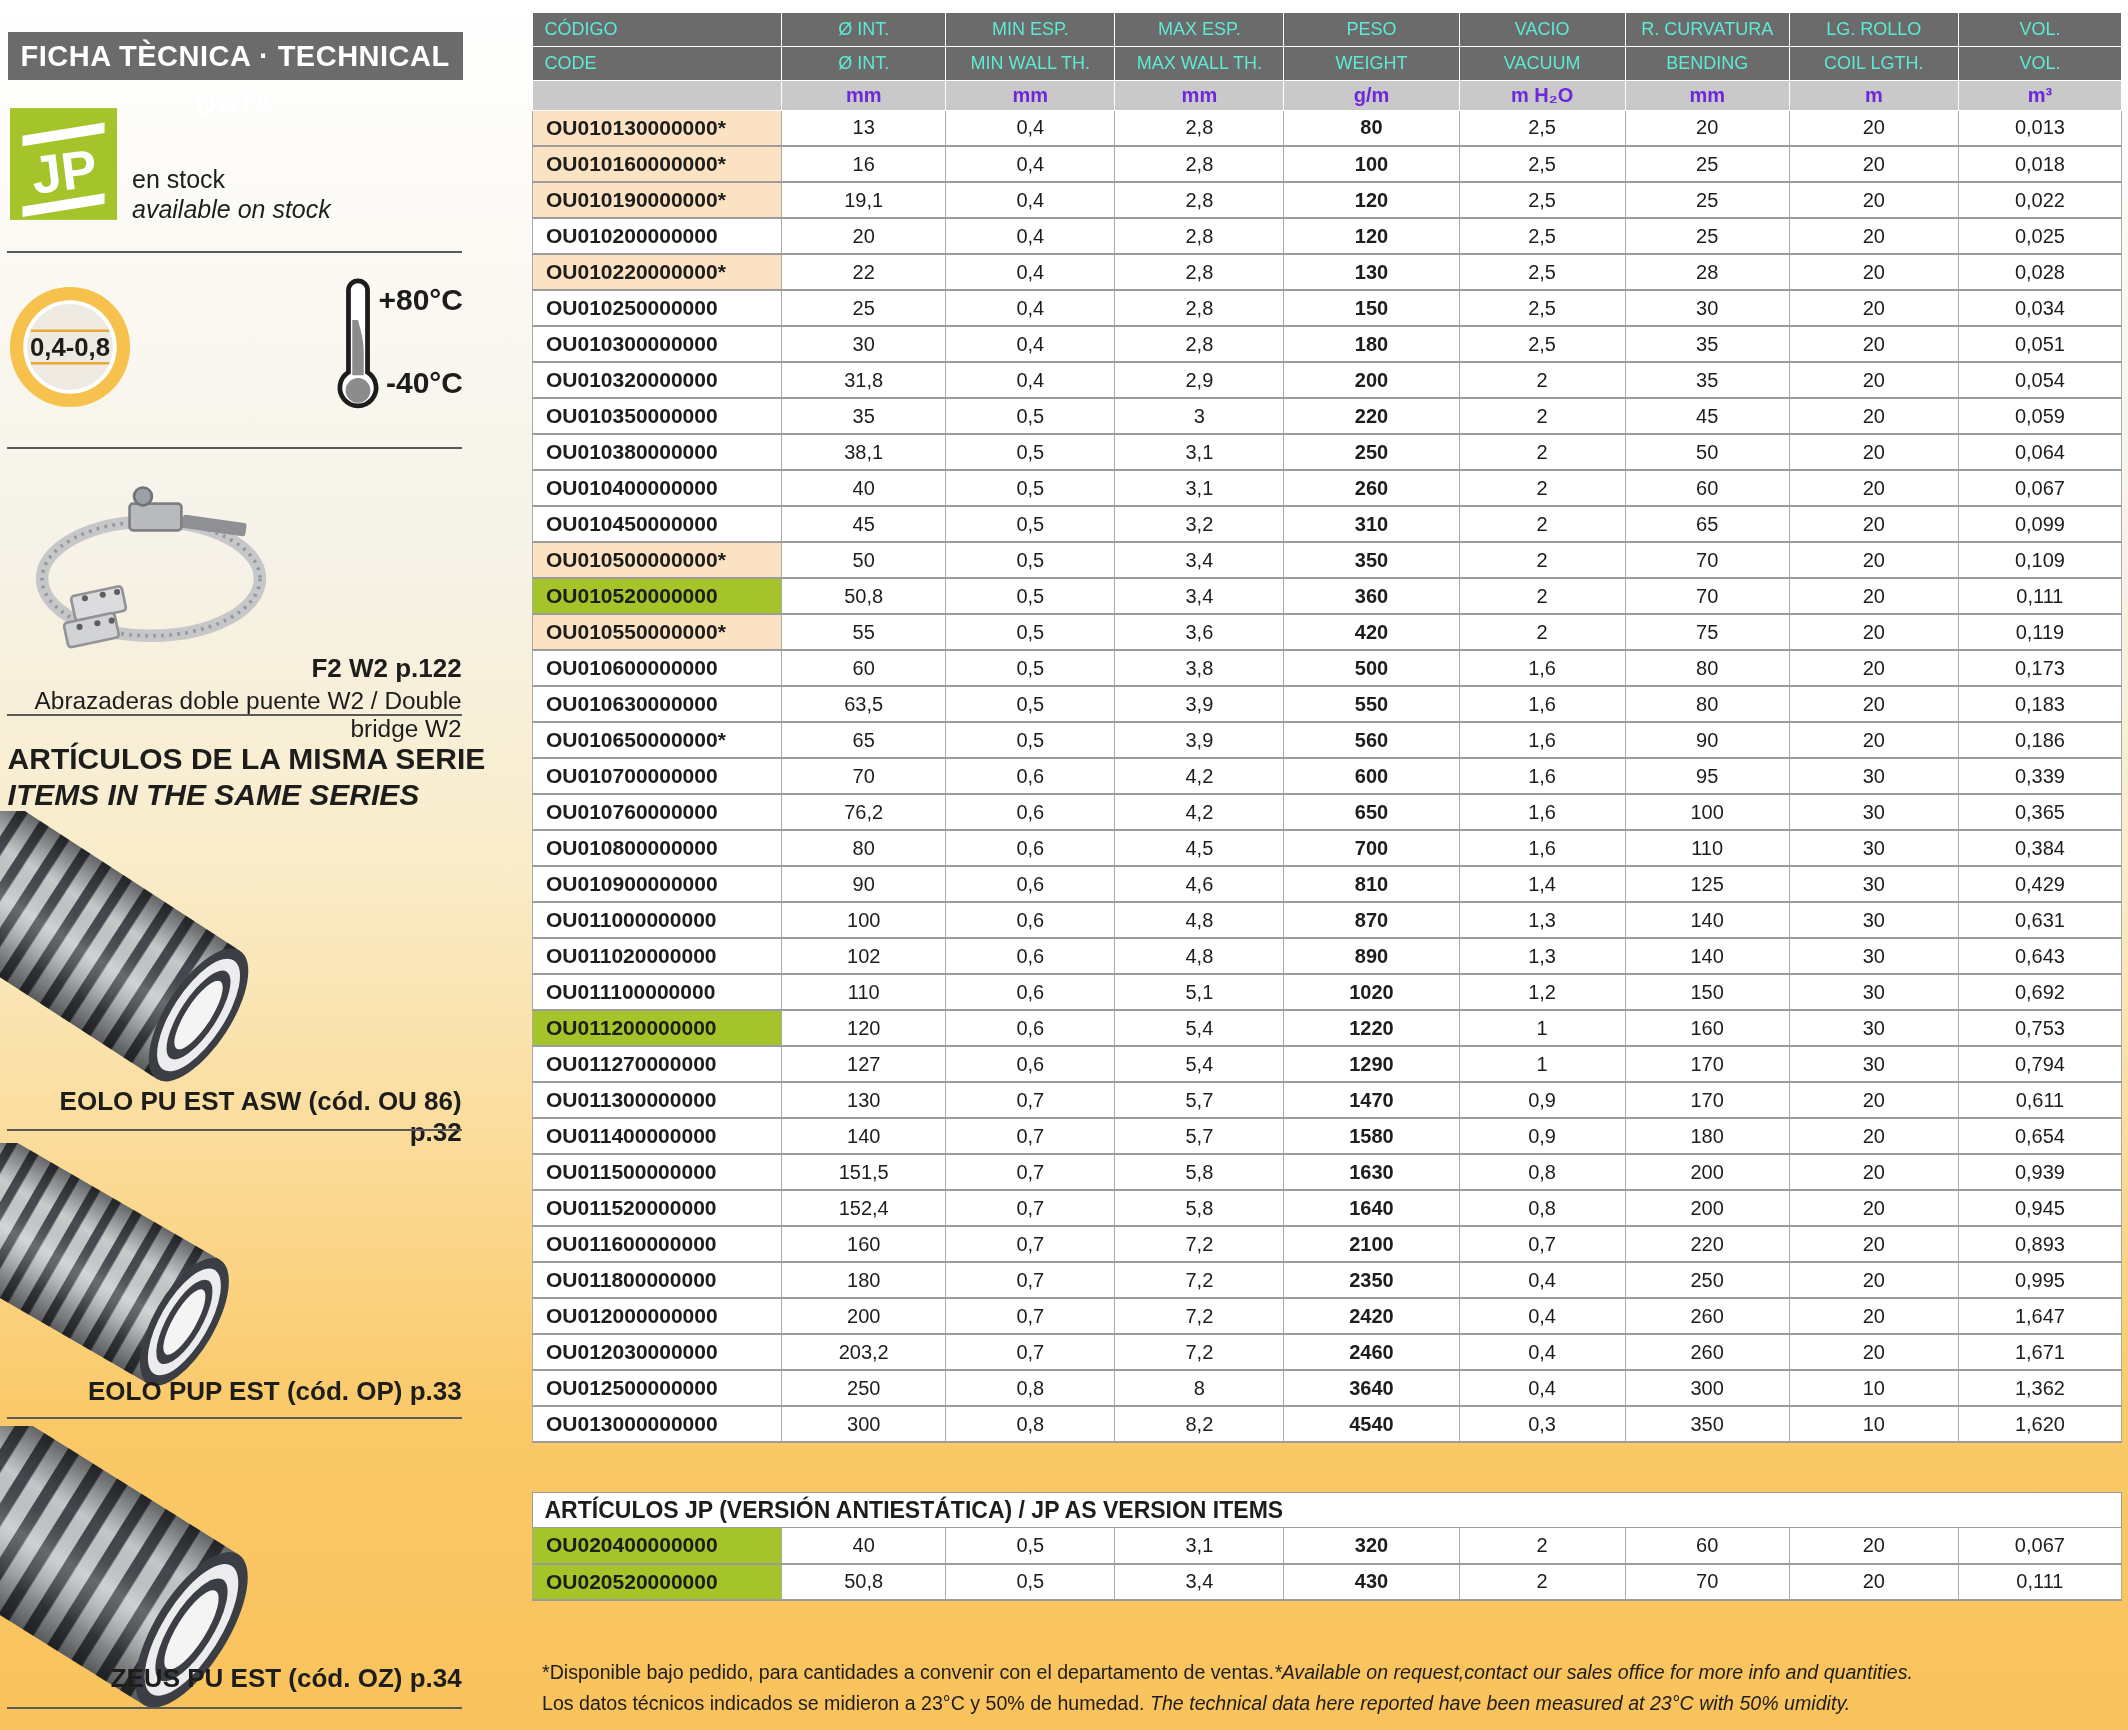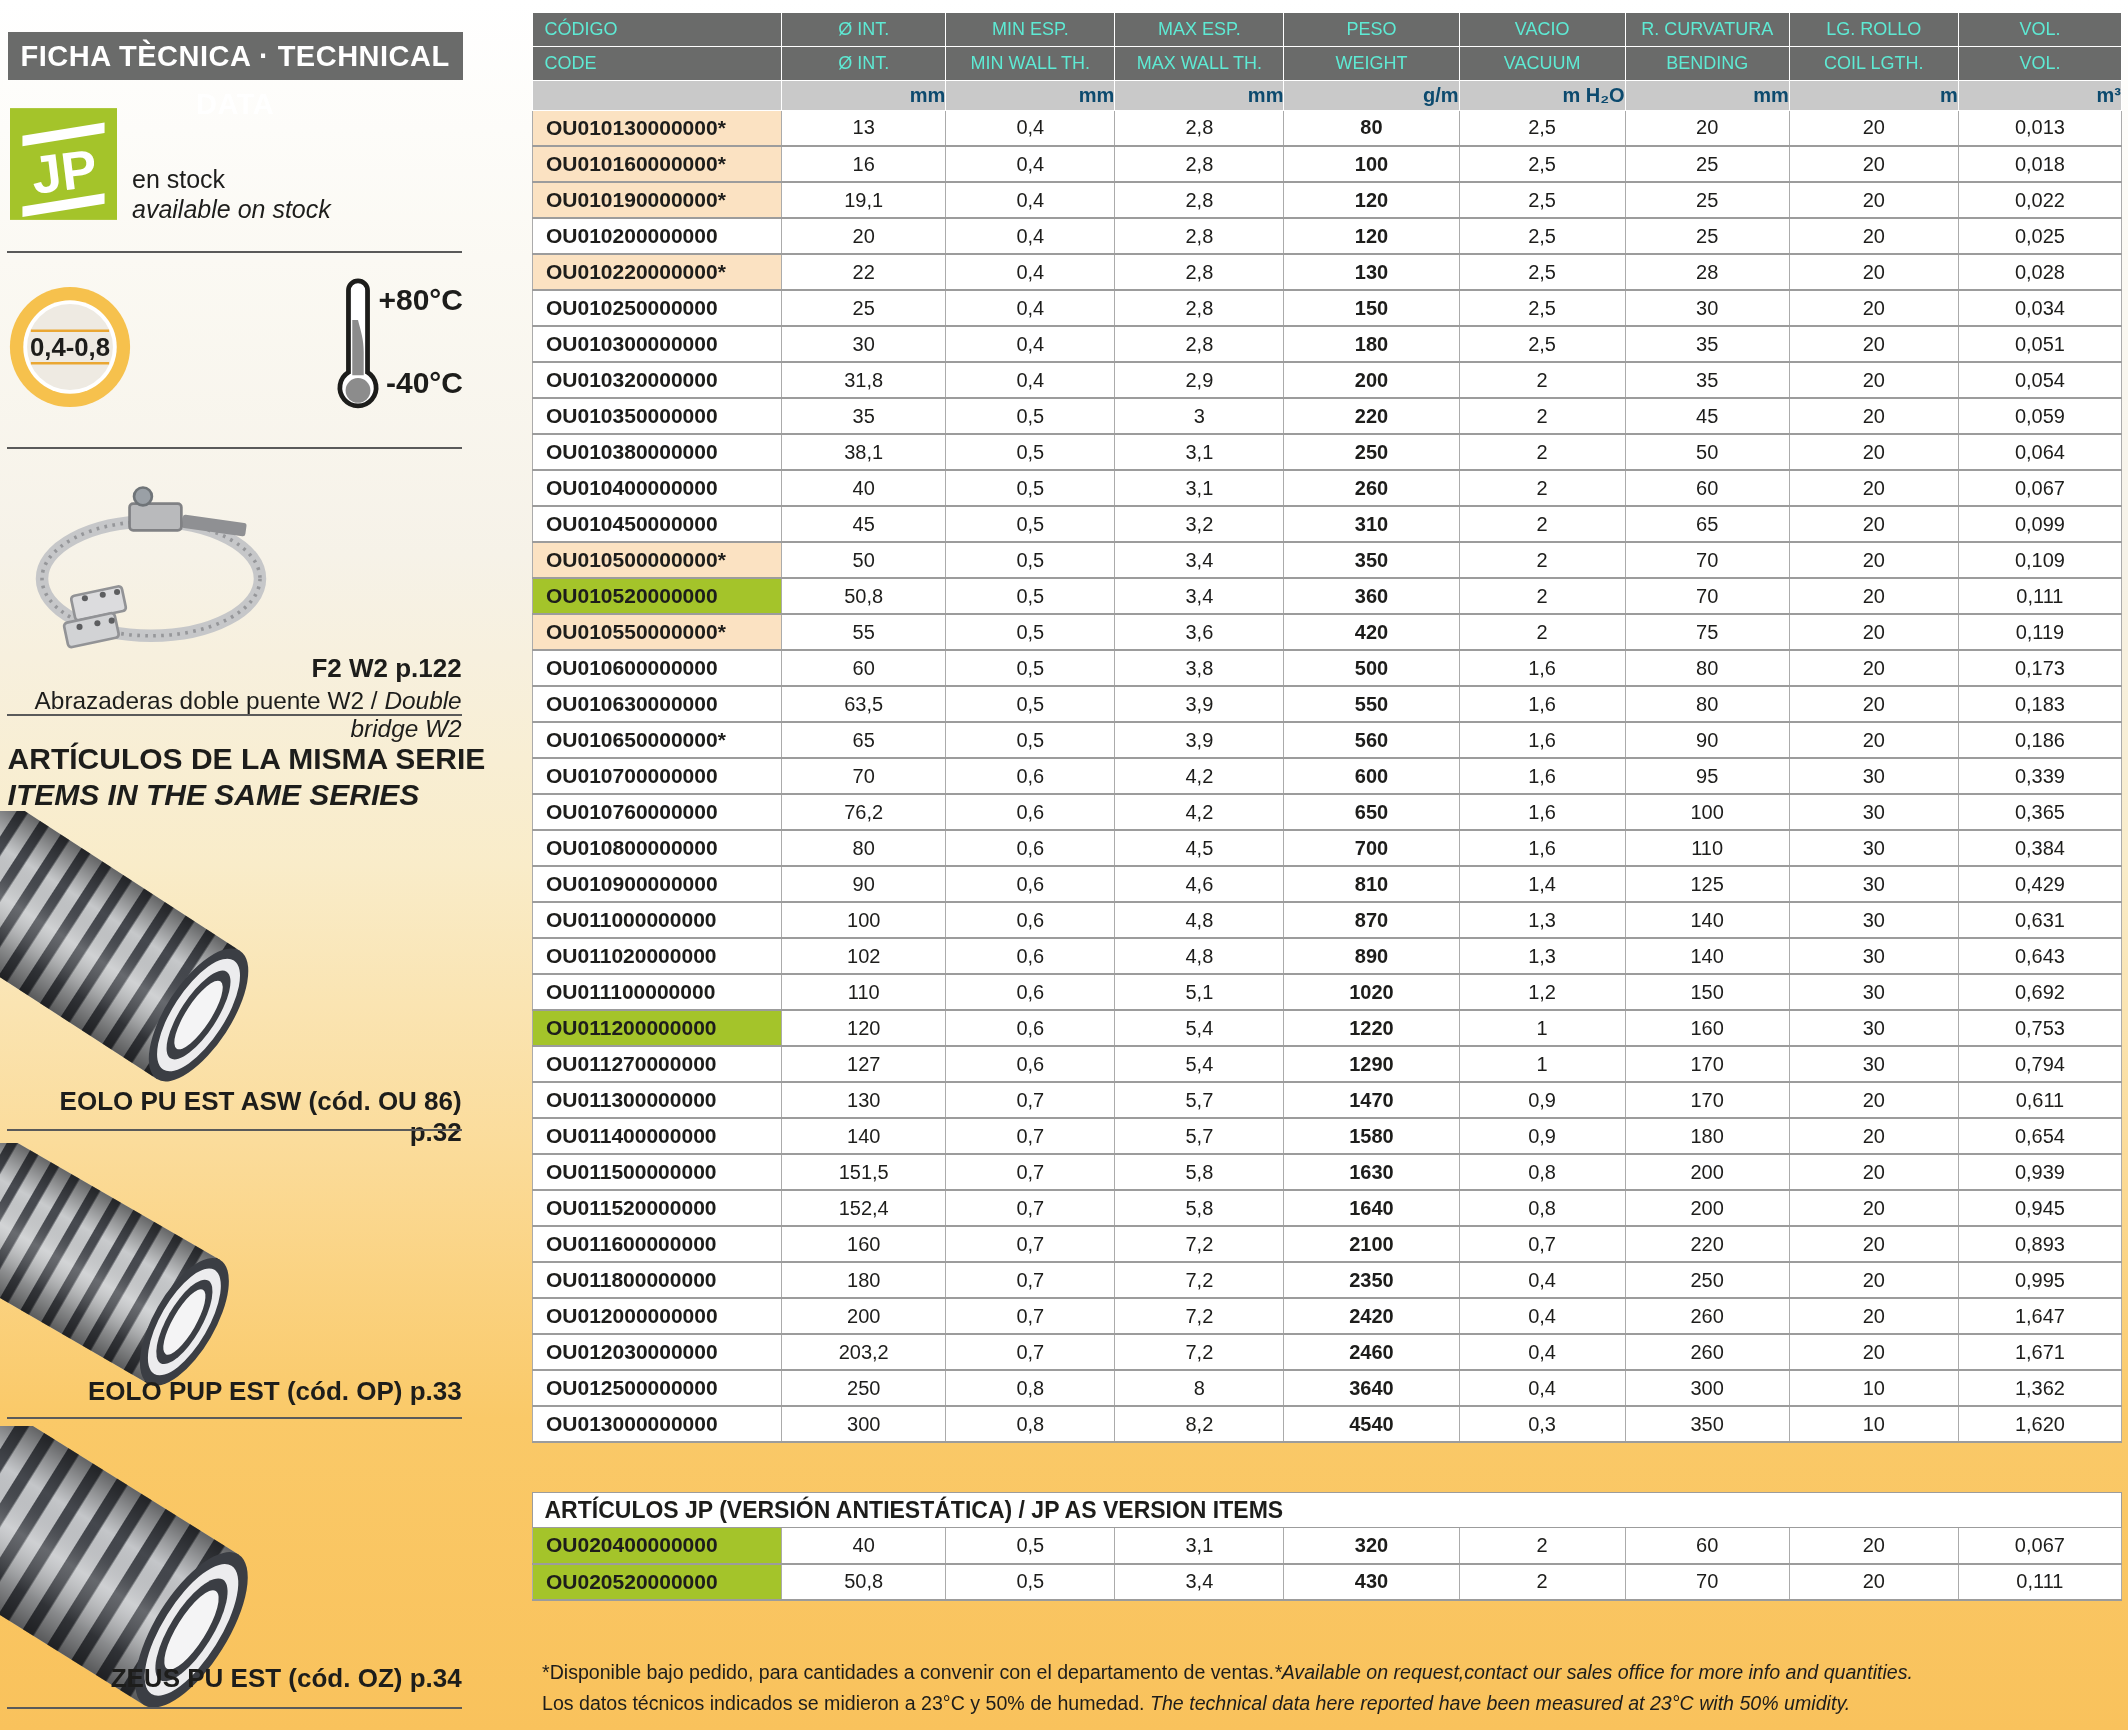--- a/index.html
+++ b/index.html
@@ -21,36 +21,36 @@
   .jp-logo{ position:absolute; left:9.6px; top:108px; width:107px; height:112px; }
   .stock-lines{ position:absolute; left:132px; top:164px; font-size:25px; line-height:30px; }
   .stock-lines .it{ font-style:italic; }
   .divider{ position:absolute; left:6.7px; width:455px; height:1.9px; background:#5a5a5a; }
   .badge{ position:absolute; left:7.6px; top:285px; width:124px; height:124px; }
   .thermo{ position:absolute; left:335px; top:277px; width:46px; height:143px; }
   .temp-label{ position:absolute; left:365px; width:98px; text-align:right; font-size:30px; font-weight:bold; }
   .clamp{ position:absolute; left:17px; top:470px; width:268px; height:203px; }
   .clamp-ref{ position:absolute; left:6.7px; top:653px; width:455px; text-align:right; font-size:26px; font-weight:bold; }
   .clamp-cap{ position:absolute; left:6.7px; top:687px; width:455px; text-align:right; font-size:24.4px; }
-  .clamp-cap .it{ font-style:italic; }
+  .clamp-cap .it{ }
   .series-title{ position:absolute; left:7.6px; top:741px; font-size:30px; font-weight:bold; line-height:36px; }
   .series-title .it{ font-style:italic; }
   .hose{ position:absolute; }
   .prod-label{ position:absolute; left:6.7px; width:455px; text-align:right; font-size:26px; font-weight:bold; }
   
   table{ border-collapse:collapse; table-layout:fixed; position:absolute; left:532px; background:transparent; }
   th,td{ overflow:hidden; white-space:nowrap; }
   thead th{
     background:#6a6b6a; color:#5eead4; font-size:18px; font-weight:normal;
     height:34px; border:1.9px solid #ffffff; text-align:center;
   }
   thead th.first{ text-align:left; padding-left:11.5px; }
   tr.units td{
-    background:#c9c9c9; color:#0c4a6e; font-size:20px; font-weight:bold;
-    height:30px; border:1.9px solid #ffffff; text-align:right;
+    background:#c9c9c9; color:#6d28d9; font-size:20px; font-weight:bold;
+    height:30px; border:1.9px solid #ffffff; text-align:center;
   }
   tbody.data td{
     background:#ffffff; height:36px; font-size:20px; text-align:center;
     border-left:1px solid #ababab; border-right:1px solid #ababab;
     border-bottom:2.9px double #9c9c9c; border-top:1px solid #9c9c9c;
   }
   tbody.data td.code{ font-weight:bold; font-size:21px; text-align:left; padding-left:13px; }
   tbody.data td.orange{ background:#fbe2c2; }
   tbody.data td.green{ background:#a4c42a; }
   tbody.data td.weight{ font-weight:bold; }

